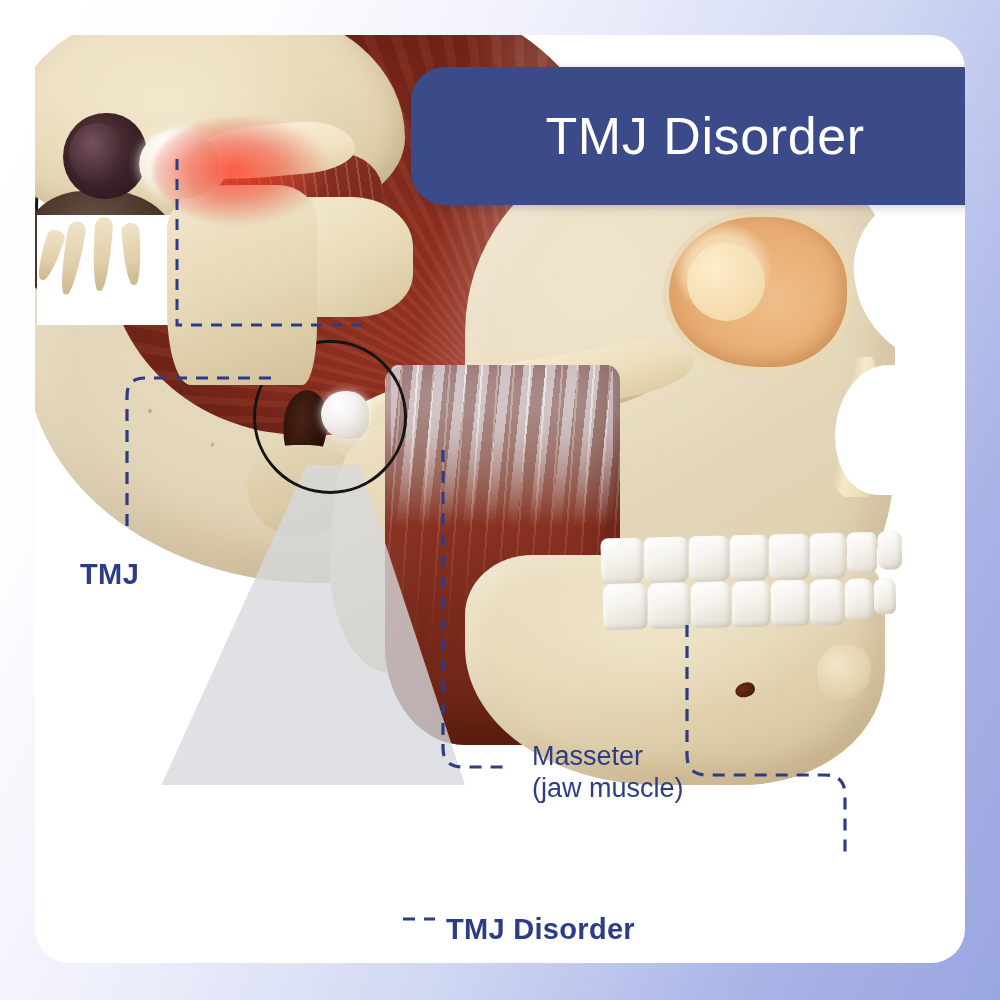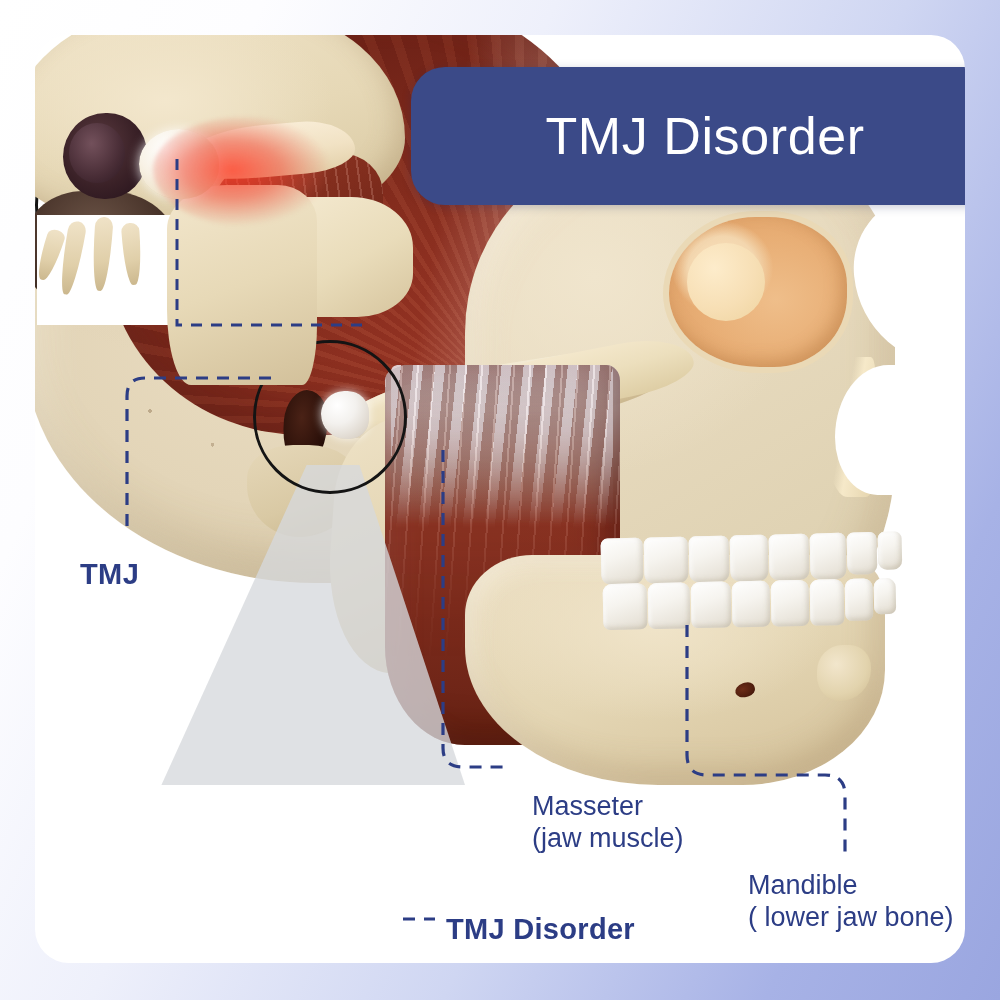--- a/index.html
+++ b/index.html
@@ -392,21 +392,21 @@
   .label {
     position: absolute;
     color: #2c3d85;
     line-height: 1.18;
     white-space: pre-line;
   }
   .label.bold { font-weight: bold; }
 
   #label-tmj       { left: 45px;  top: 522px; font-size: 29px; letter-spacing: .4px; }
   #label-tmj-dis   { left: 411px; top: 877px; font-size: 29px; letter-spacing: .3px; }
-  #label-masseter  { left: 497px; top: 756px; font-size: 27px; text-align: left; }
+  #label-masseter  { left: 497px; top: 706px; font-size: 27px; text-align: left; }
   #label-mandible  { left: 713px; top: 835px; font-size: 27px; text-align: left; }
 
   
   #banner {
     position: absolute;
     left: 376px; top: 32px;
     width: 588px; height: 138px;
     background: #3b4a88;
     border-radius: 34px;
     display: flex;
@@ -518,21 +518,19 @@
       <path d="M 652 590 L 652 720 Q 652 740 672 740 L 790 740 Q 810 740 810 760 L 810 825" fill="none" stroke="#2c3d85" stroke-width="3.2" stroke-dasharray="12 9"></path>
     </svg>
 
     <div class="label bold" id="label-tmj">TMJ</div>
 
     <div class="label bold" id="label-tmj-dis">TMJ Disorder</div>
 
     <div class="label" id="label-masseter">Masseter
 (jaw muscle)</div>
 
-    <div class="label" id="label-mandible">Mandible
-( lower jaw bone)</div>
 
     <div id="banner">
       <span id="banner-title">TMJ Disorder</span>
     </div>
 
   </div>
 </div>
 
 </body></html>

